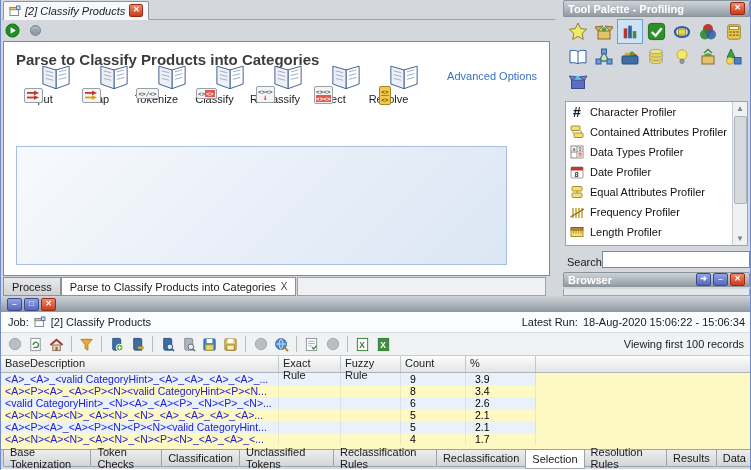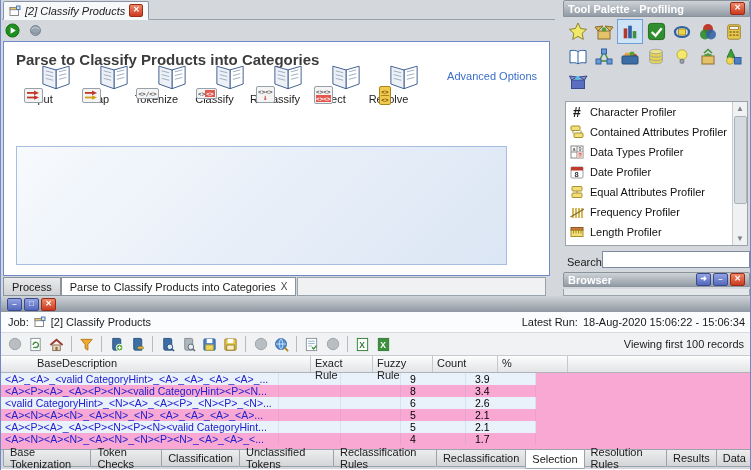--- a/index.html
+++ b/index.html
@@ -77,22 +77,22 @@
   .rtitle .tb-text{flex:1;}
   .jobrow{height:20px;display:flex;align-items:center;gap:5px;padding:0 7px;background:#fbfcfd;border-bottom:1px solid #d8dce0;}
   .jobrow .spacer{flex:1;}
   .rtoolbar{height:22px;display:flex;align-items:center;gap:2px;padding:0 4px;background:#f0f2f4;border-bottom:1px solid #c8ccd0;}
   .tbtn{width:19px;height:19px;display:flex;align-items:center;justify-content:center;cursor:pointer;}
   .tsep{width:1px;height:16px;background:#b8bcc0;margin:0 3px;}
   .viewing{margin-left:auto;padding-right:4px;color:#222;}
 
   .thead{display:flex;height:16px;background:linear-gradient(#fdfdfd,#e2e4e7);border-bottom:1px solid #b0b4b8;}
   .th{box-sizing:border-box;padding:1px 4px;border-right:1px solid #c4c8cc;font-size:11px;color:#222;cursor:pointer;}
-  .th.c0{width:278px;margin-left:32px;} .th.c1{width:62px;} .th.c2{width:60px;} .th.c3{width:65px;} .th.c4{width:70px;}
-  .tbody{background:#f9a8d4;height:76px;}
+  .th.c0{width:278px;} .th.c1{width:62px;} .th.c2{width:60px;} .th.c3{width:65px;} .th.c4{width:70px;}
+  .tbody{background:#fef9c3;height:76px;}
   .trow{display:flex;width:535px;height:12px;line-height:12px;font-size:10.5px;cursor:pointer;}
   .trow.alt{background:#e9f1fb;}
   .td{box-sizing:border-box;padding:0 4px;overflow:hidden;white-space:nowrap;border-right:1px solid rgba(120,140,170,0.15);}
   .td.desc{width:278px;color:#2121cc;}
   .td.exact{width:62px;} .td.fuzzy{width:60px;}
   .td.count{width:65px;color:#000;padding-left:9px;} .td.pct{width:70px;color:#000;padding-left:9px;}
 
   .rtabs{display:flex;align-items:flex-start;height:19px;border-top:1px solid #9aa2aa;background:#d4d7db;padding-left:2px;}
   .rtab{height:16px;padding:0 6px;display:flex;align-items:center;background:linear-gradient(#ededee,#d3d5d8);
         border:1px solid #9aa2aa;border-top:none;border-radius:0 0 2px 2px;font-size:11px;cursor:pointer;margin-right:-1px;}

